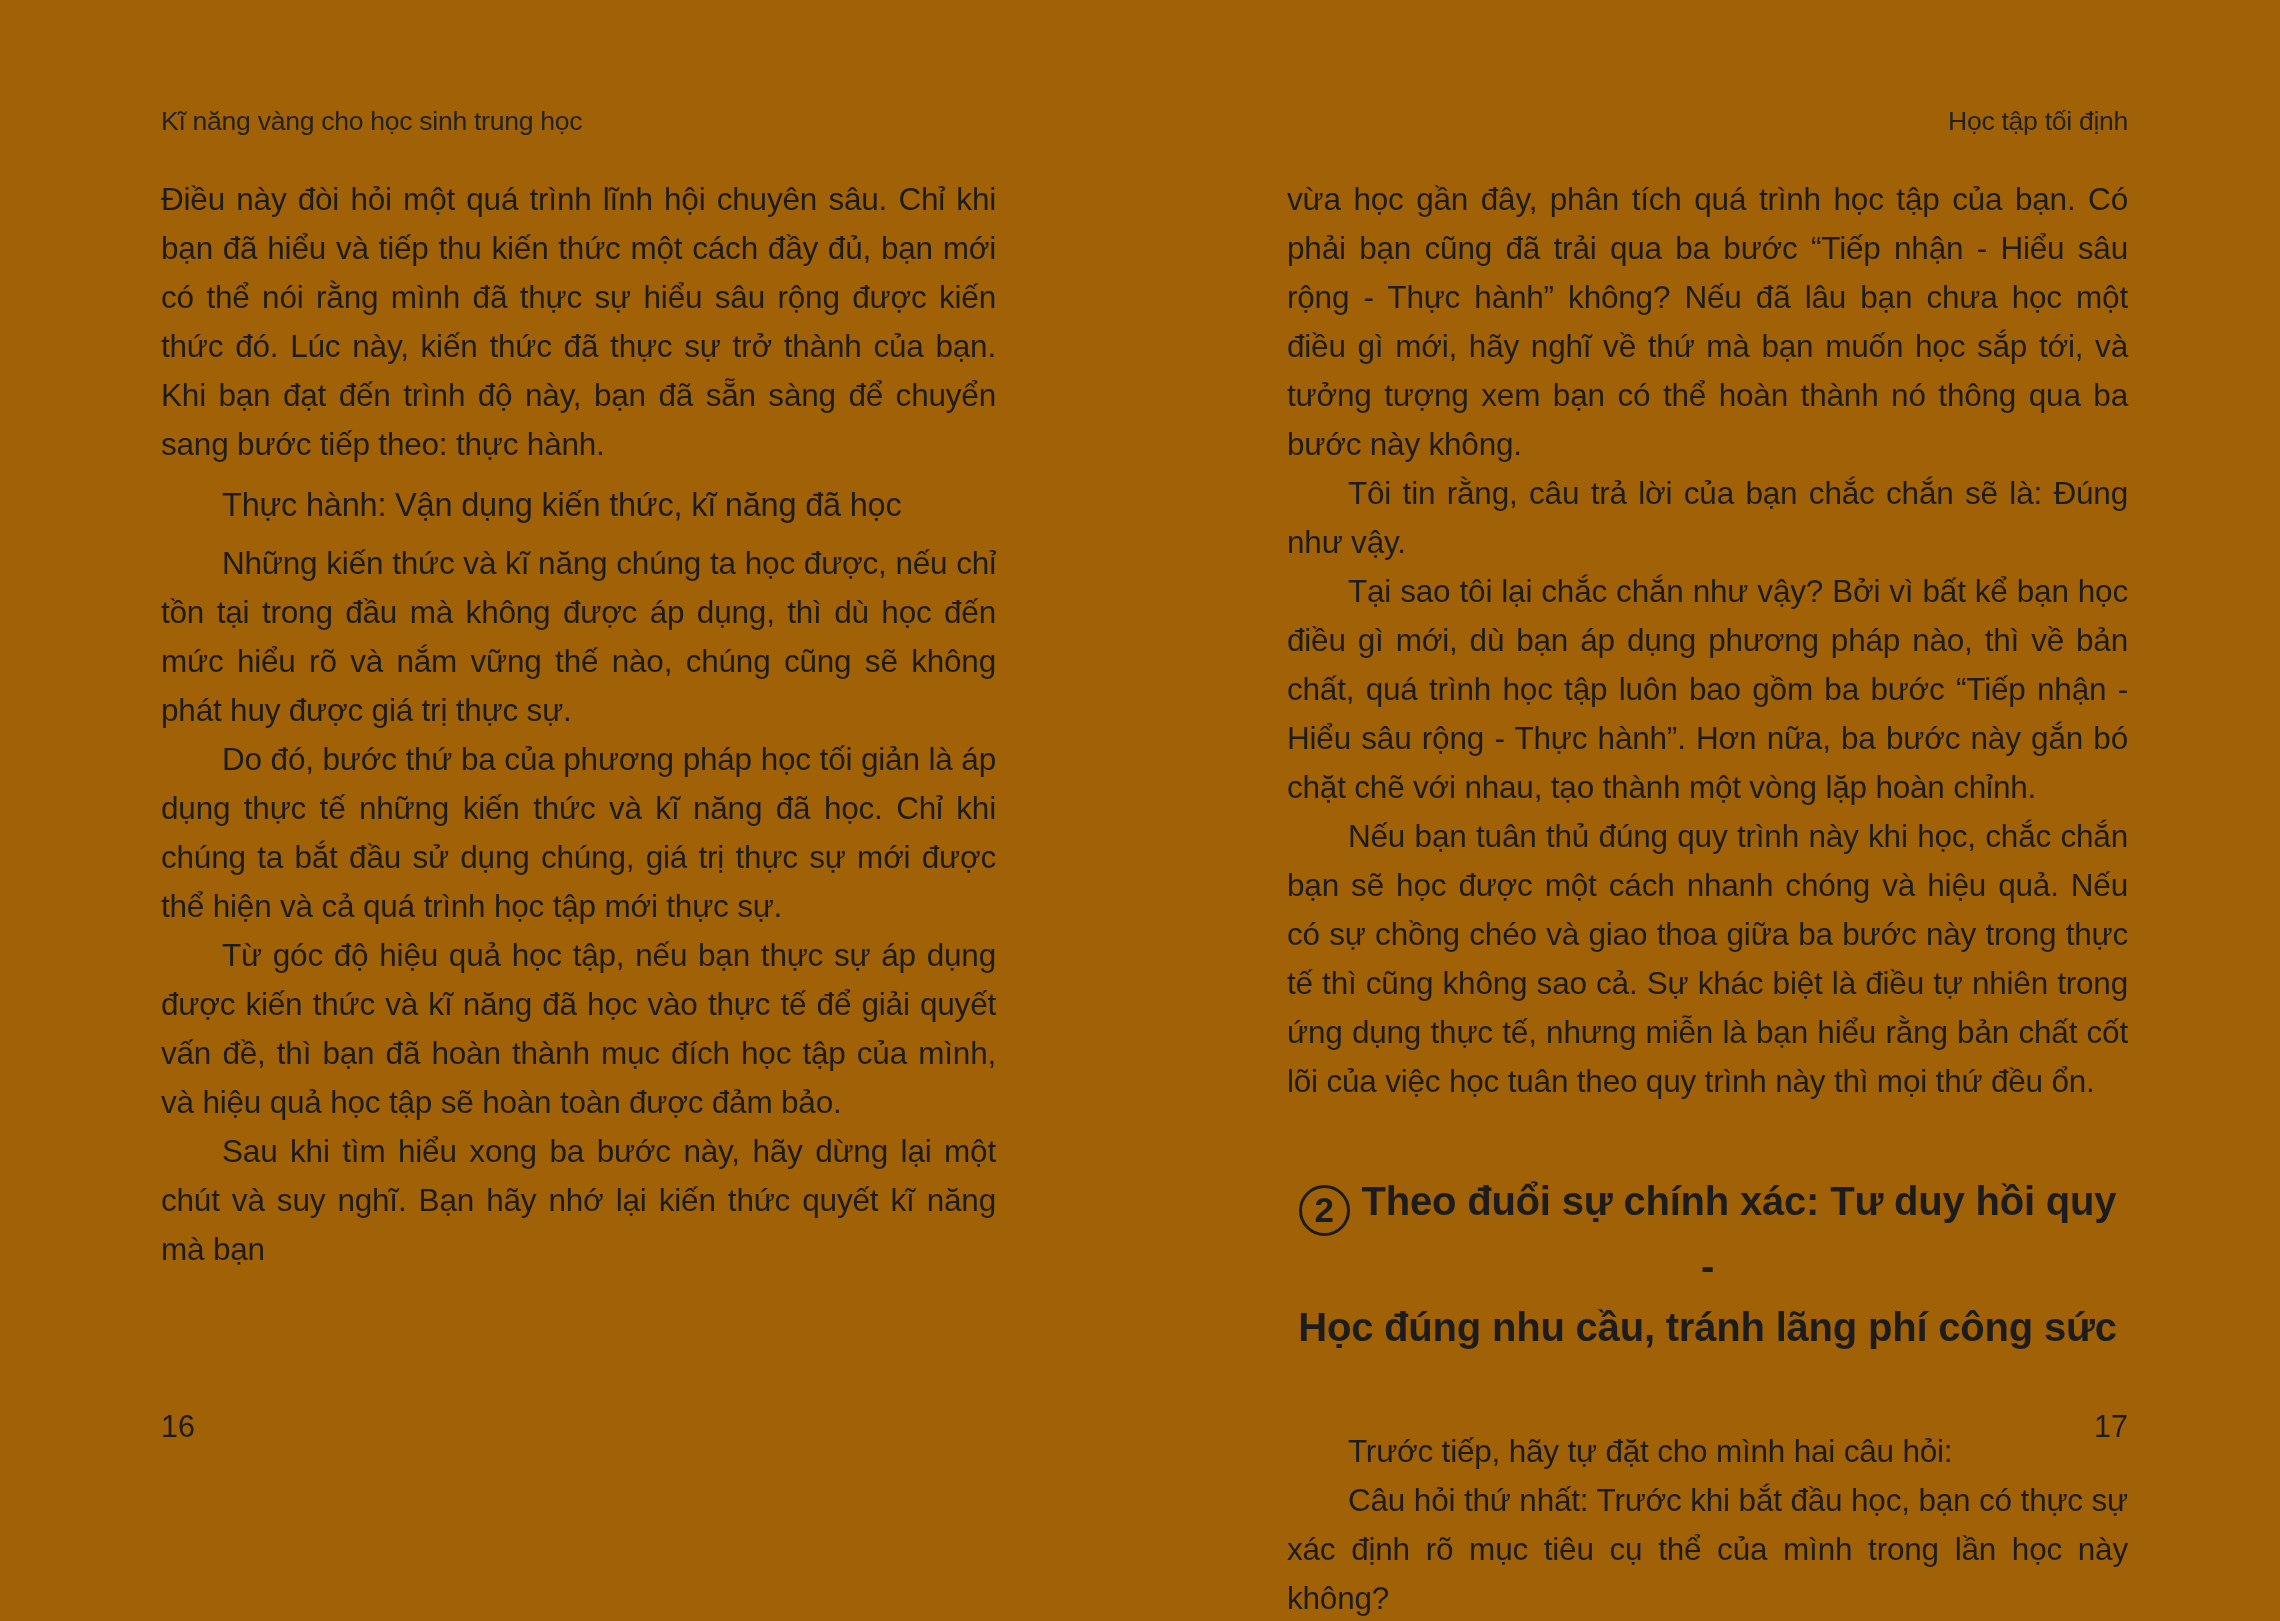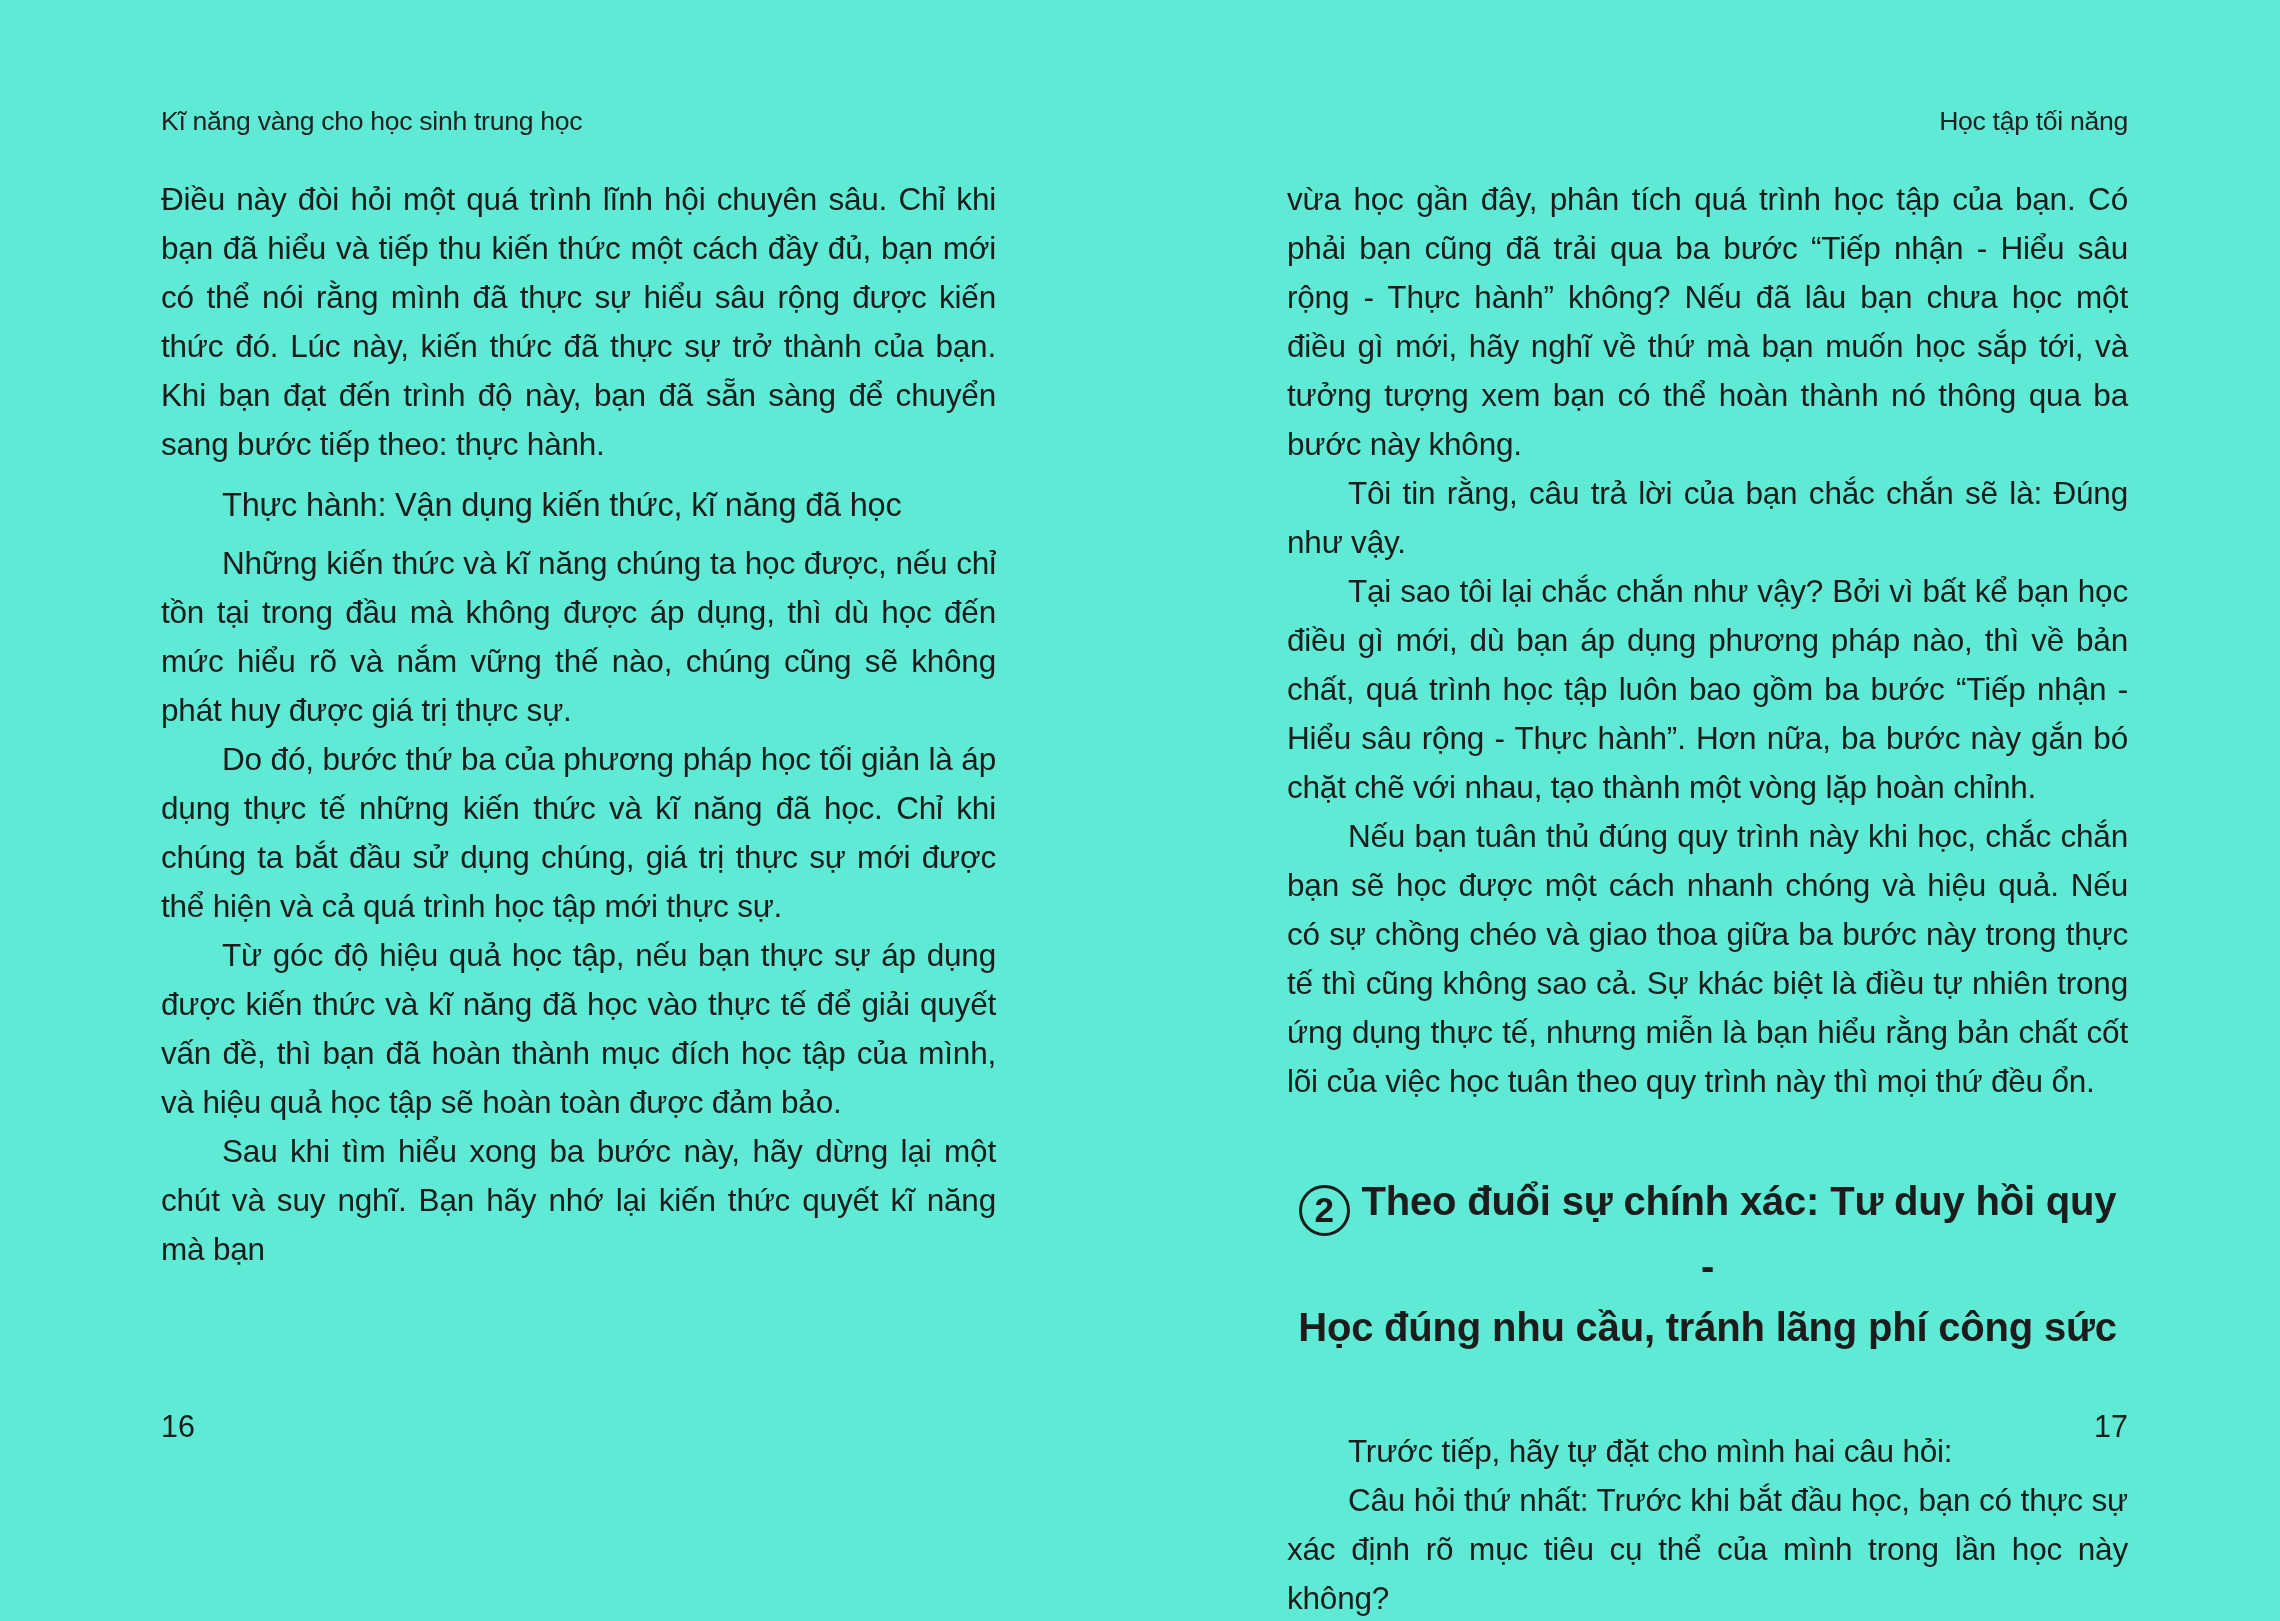--- a/index.html
+++ b/index.html
@@ -4,21 +4,21 @@
 <style>
   html, body {
     margin: 0;
     padding: 0;
     background: #ffffff;
   }
   .spread {
     position: relative;
     width: 2280px;
     height: 1621px;
-    background: #5eead4;
+    background: #a16207;
     font-family: "Liberation Sans", sans-serif;
     color: #1c1c1c;
     overflow: hidden;
   }
   .page {
     position: absolute;
     top: 0;
     height: 100%;
   }
   .page.left  { left: 161px;  width: 835px; }
@@ -109,21 +109,21 @@
       <p>Những kiến thức và kĩ năng chúng ta học được, nếu chỉ tồn tại trong đầu mà không được áp dụng, thì dù học đến mức hiểu rõ và nắm vững thế nào, chúng cũng sẽ không phát huy được giá trị thực sự.</p>
       <p>Do đó, bước thứ ba của phương pháp học tối giản là áp dụng thực tế những kiến thức và kĩ năng đã học. Chỉ khi chúng ta bắt đầu sử dụng chúng, giá trị thực sự mới được thể hiện và cả quá trình học tập mới thực sự.</p>
       <p>Từ góc độ hiệu quả học tập, nếu bạn thực sự áp dụng được kiến thức và kĩ năng đã học vào thực tế để giải quyết vấn đề, thì bạn đã hoàn thành mục đích học tập của mình, và hiệu quả học tập sẽ hoàn toàn được đảm bảo.</p>
       <p>Sau khi tìm hiểu xong ba bước này, hãy dừng lại một chút và suy nghĩ. Bạn hãy nhớ lại kiến thức quyết kĩ năng mà bạn</p>
     </div>
 
     <div class="page-number pn-left">16</div>
   </section>
 
   <section class="page right">
-    <div class="running-head head-right">Học tập tối năng</div>
+    <div class="running-head head-right">Học tập tối định</div>
 
     <div class="body-text">
       <p class="no-indent">vừa học gần đây, phân tích quá trình học tập của bạn. Có phải bạn cũng đã trải qua ba bước “Tiếp nhận - Hiểu sâu rộng - Thực hành” không? Nếu đã lâu bạn chưa học một điều gì mới, hãy nghĩ về thứ mà bạn muốn học sắp tới, và tưởng tượng xem bạn có thể hoàn thành nó thông qua ba bước này không.</p>
       <p>Tôi tin rằng, câu trả lời của bạn chắc chắn sẽ là: Đúng như vậy.</p>
       <p>Tại sao tôi lại chắc chắn như vậy? Bởi vì bất kể bạn học điều gì mới, dù bạn áp dụng phương pháp nào, thì về bản chất, quá trình học tập luôn bao gồm ba bước “Tiếp nhận - Hiểu sâu rộng - Thực hành”. Hơn nữa, ba bước này gắn bó chặt chẽ với nhau, tạo thành một vòng lặp hoàn chỉnh.</p>
       <p>Nếu bạn tuân thủ đúng quy trình này khi học, chắc chắn bạn sẽ học được một cách nhanh chóng và hiệu quả. Nếu có sự chồng chéo và giao thoa giữa ba bước này trong thực tế thì cũng không sao cả. Sự khác biệt là điều tự nhiên trong ứng dụng thực tế, nhưng miễn là bạn hiểu rằng bản chất cốt lõi của việc học tuân theo quy trình này thì mọi thứ đều ổn.</p>
 
       <div class="section-heading">
         <div class="sh-line">
           <span class="badge">2</span><span>Theo đuổi sự chính xác: Tư duy hồi quy -</span>

